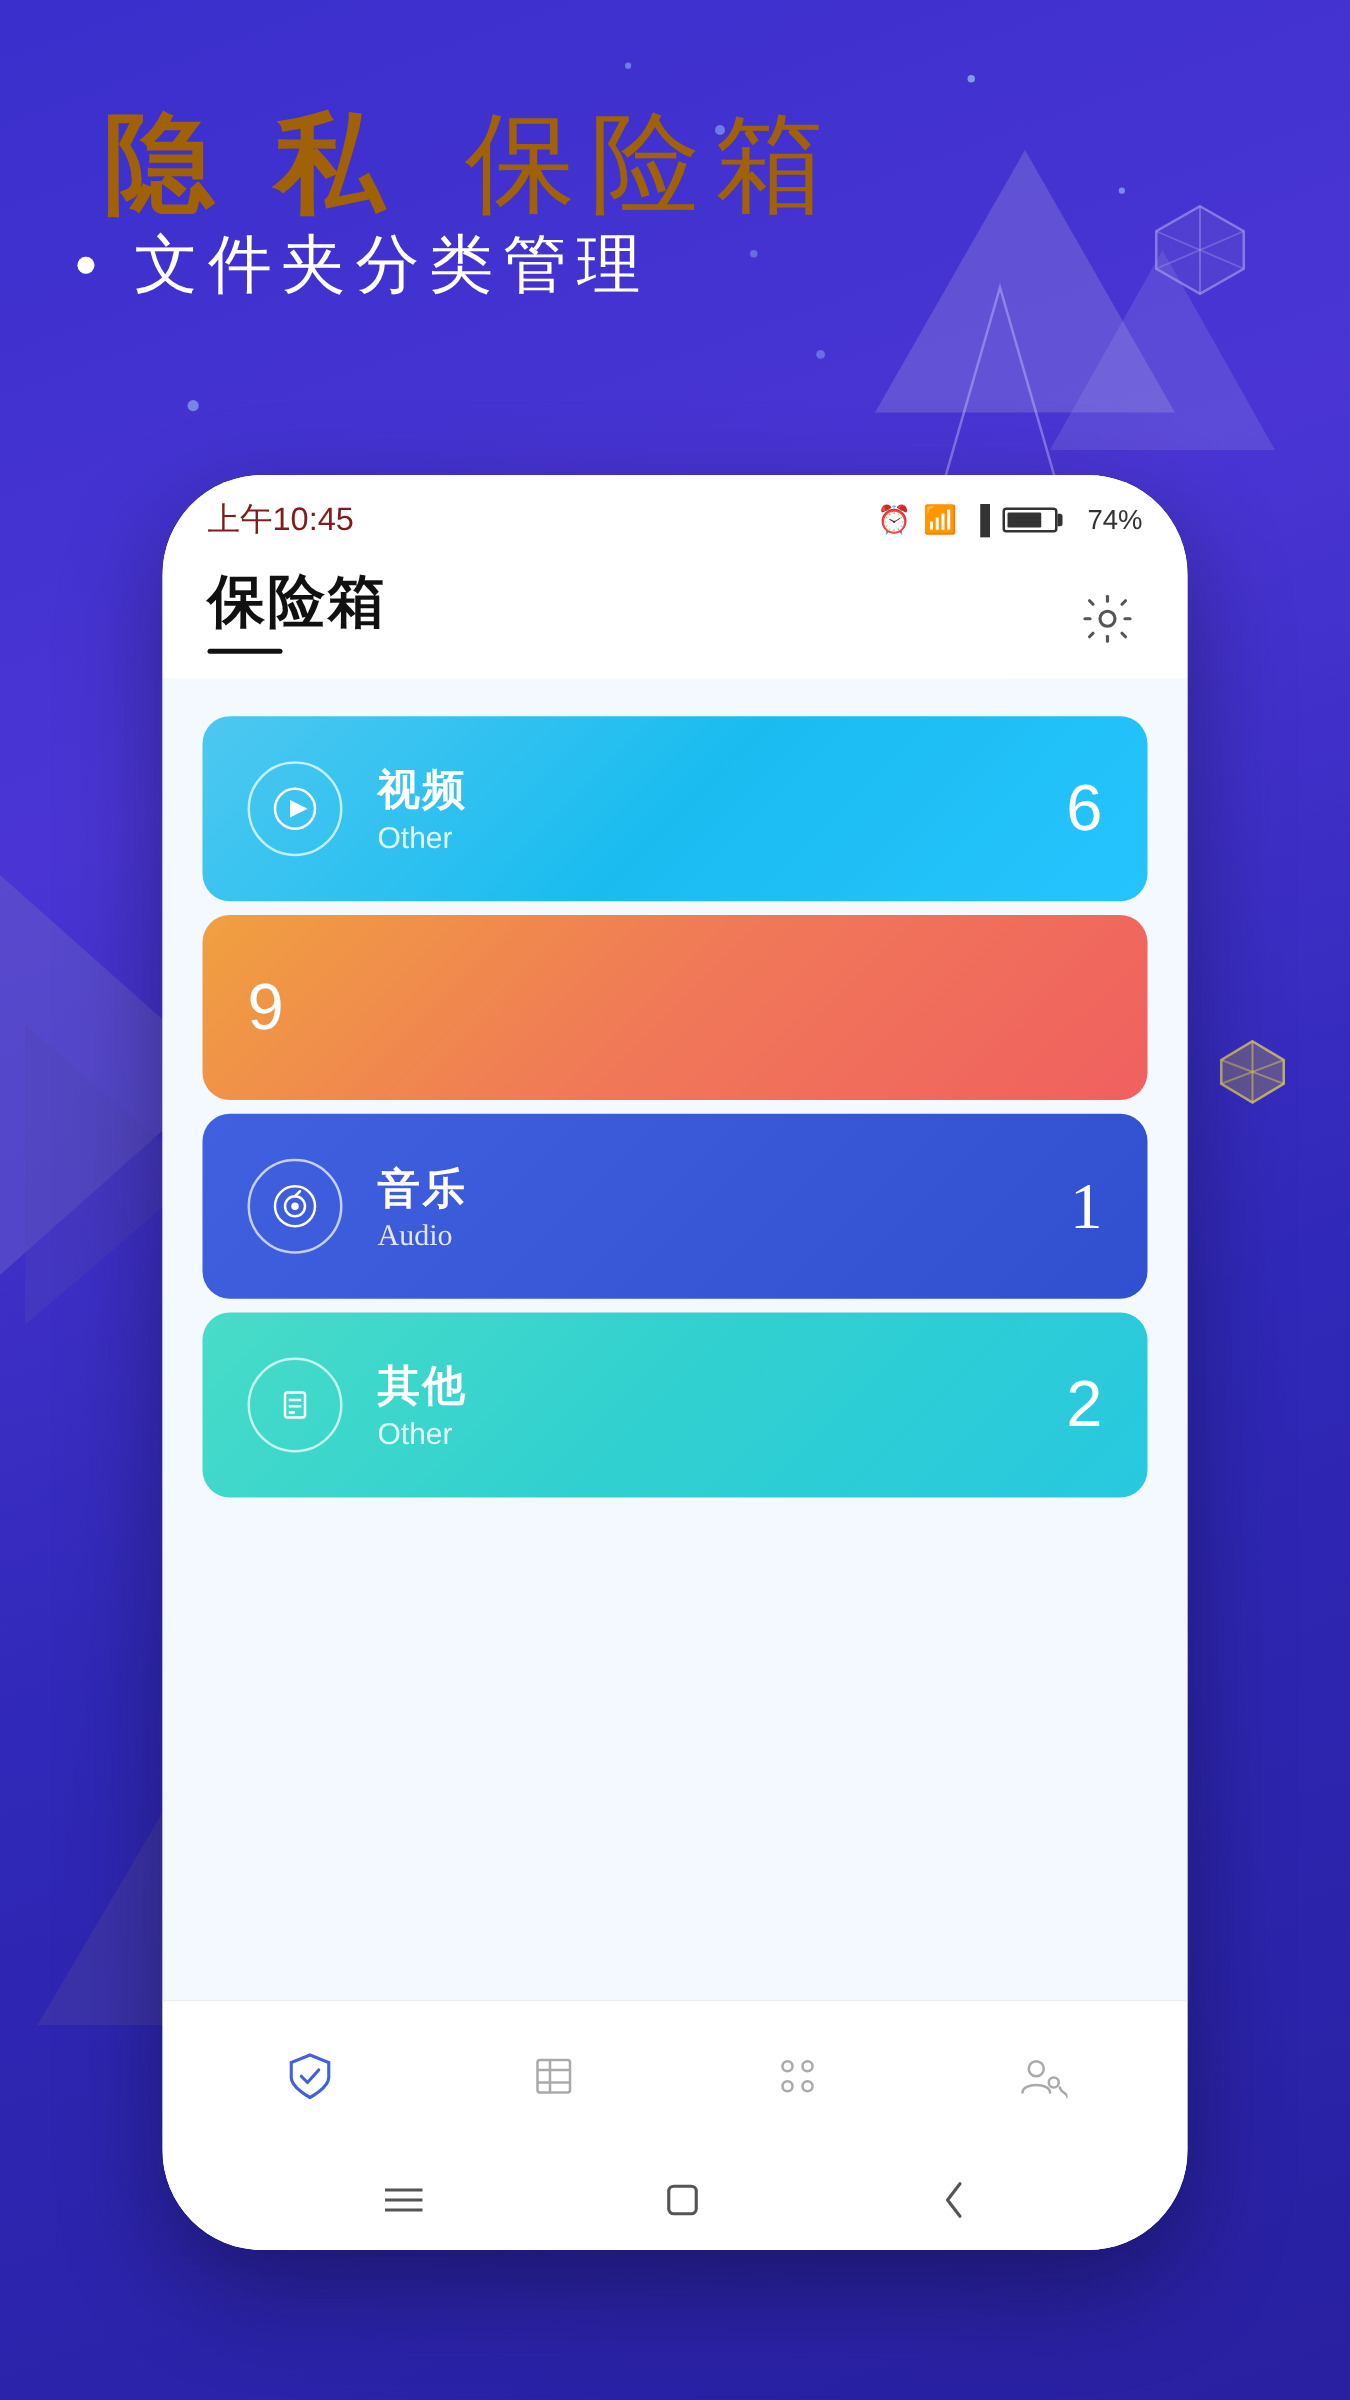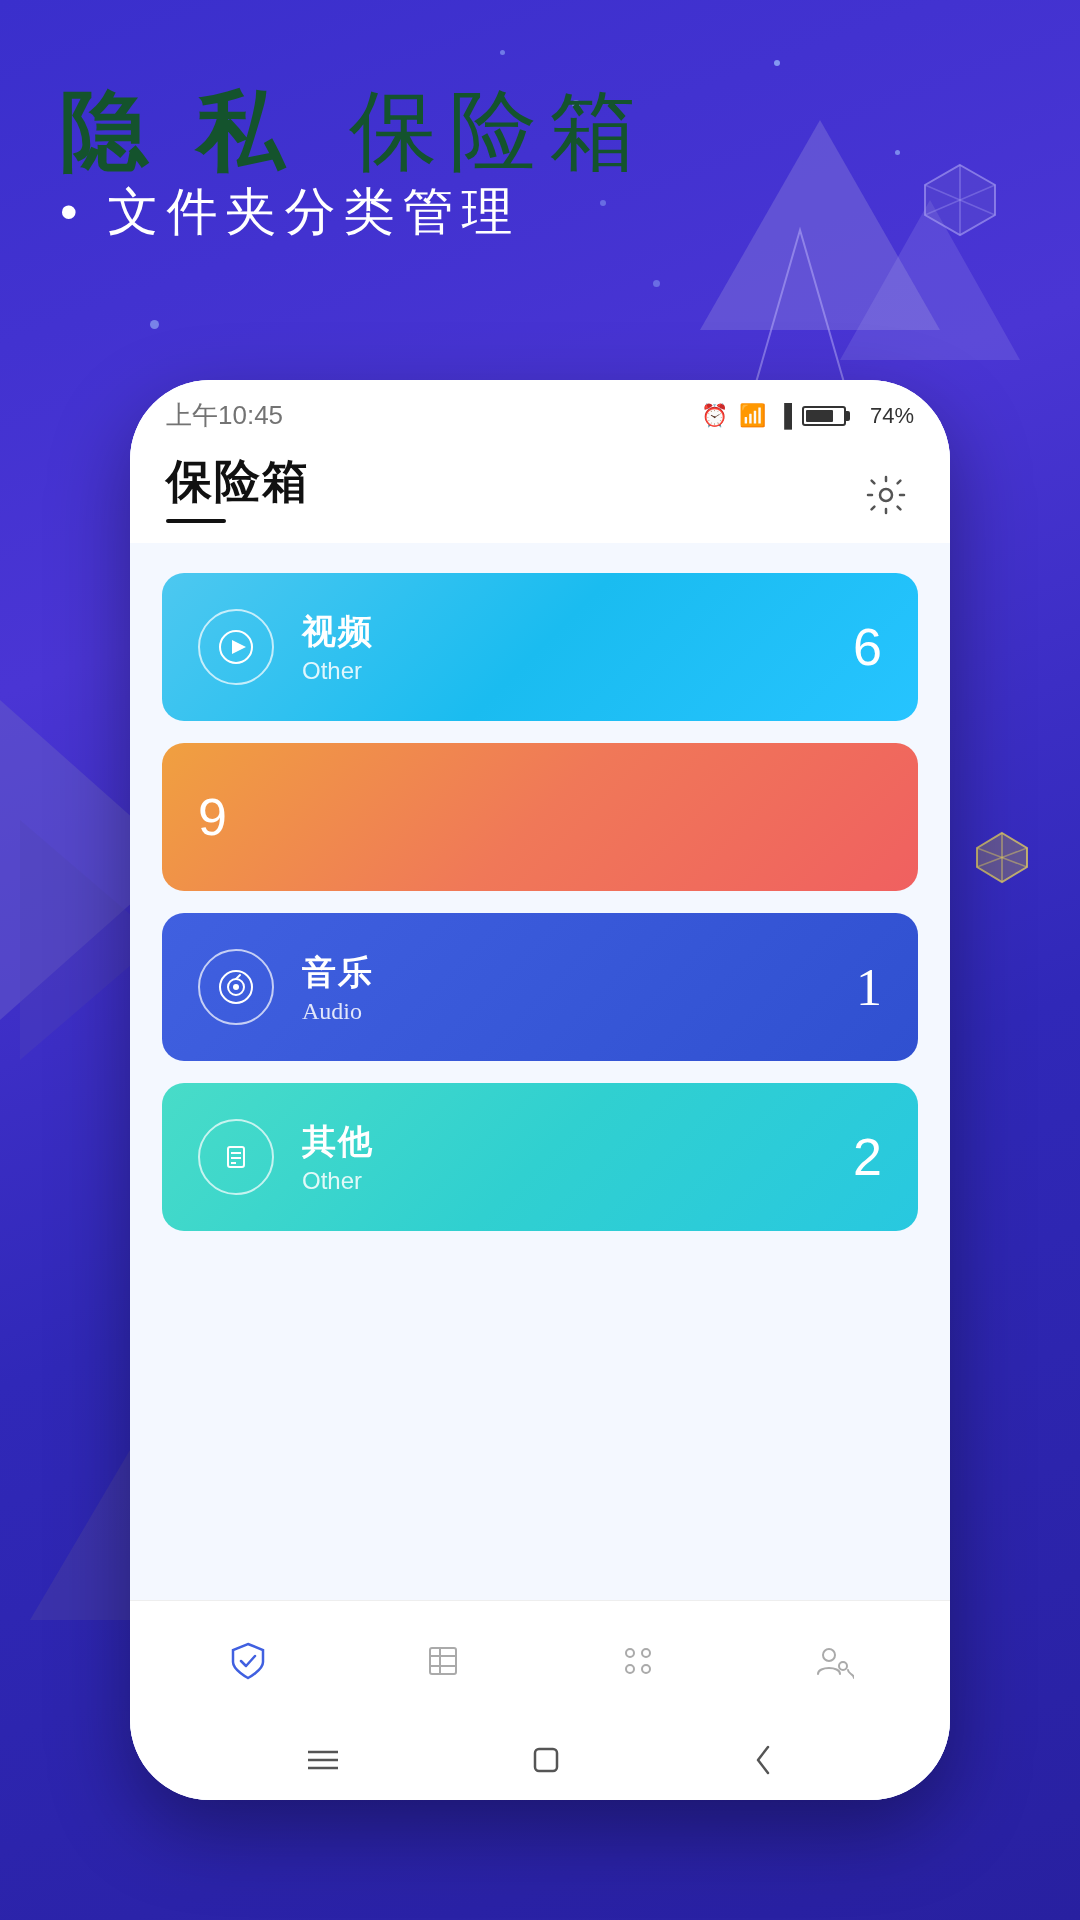--- a/index.html
+++ b/index.html
@@ -84,23 +84,24 @@
     }
     
     .heading-area {
       position: absolute;
       top: 80px;
       left: 60px;
     }
     .heading-line1 {
       font-size: 88px;
       font-weight: 300;
-      color: #14532d;
+      color: #a16207;
       letter-spacing: 12px;
       line-height: 1.15;
+      margin-left: 23px;
     }
     .heading-line1 span.bold {
       font-weight: 700;
     }
     .heading-line2 {
       font-size: 51px;
       font-weight: 300;
       color: #ffffff;
       letter-spacing: 8px;
       line-height: 1.2;
@@ -128,21 +129,21 @@
     
     .status-bar {
       display: flex;
       justify-content: space-between;
       align-items: center;
       padding: 18px 36px 8px;
       background: #ffffff;
     }
     .status-time {
       font-size: 26px;
-      color: #737373;
+      color: #7f1d1d;
       font-weight: 500;
     }
     .status-icons {
       display: flex;
       align-items: center;
       gap: 10px;
       font-size: 22px;
       color: #333;
     }
     .battery-icon {
@@ -212,21 +213,21 @@
       justify-content: center;
     }
 
     
     .content-area {
       flex: 1;
       background: #f4f8ff;
       padding: 30px 32px;
       display: flex;
       flex-direction: column;
-      gap: 22px;
+      gap: 11px;
     }
 
     
     .category-card {
       border-radius: 22px;
       padding: 0 36px;
       height: 148px;
       display: flex;
       align-items: center;
       justify-content: space-between;

